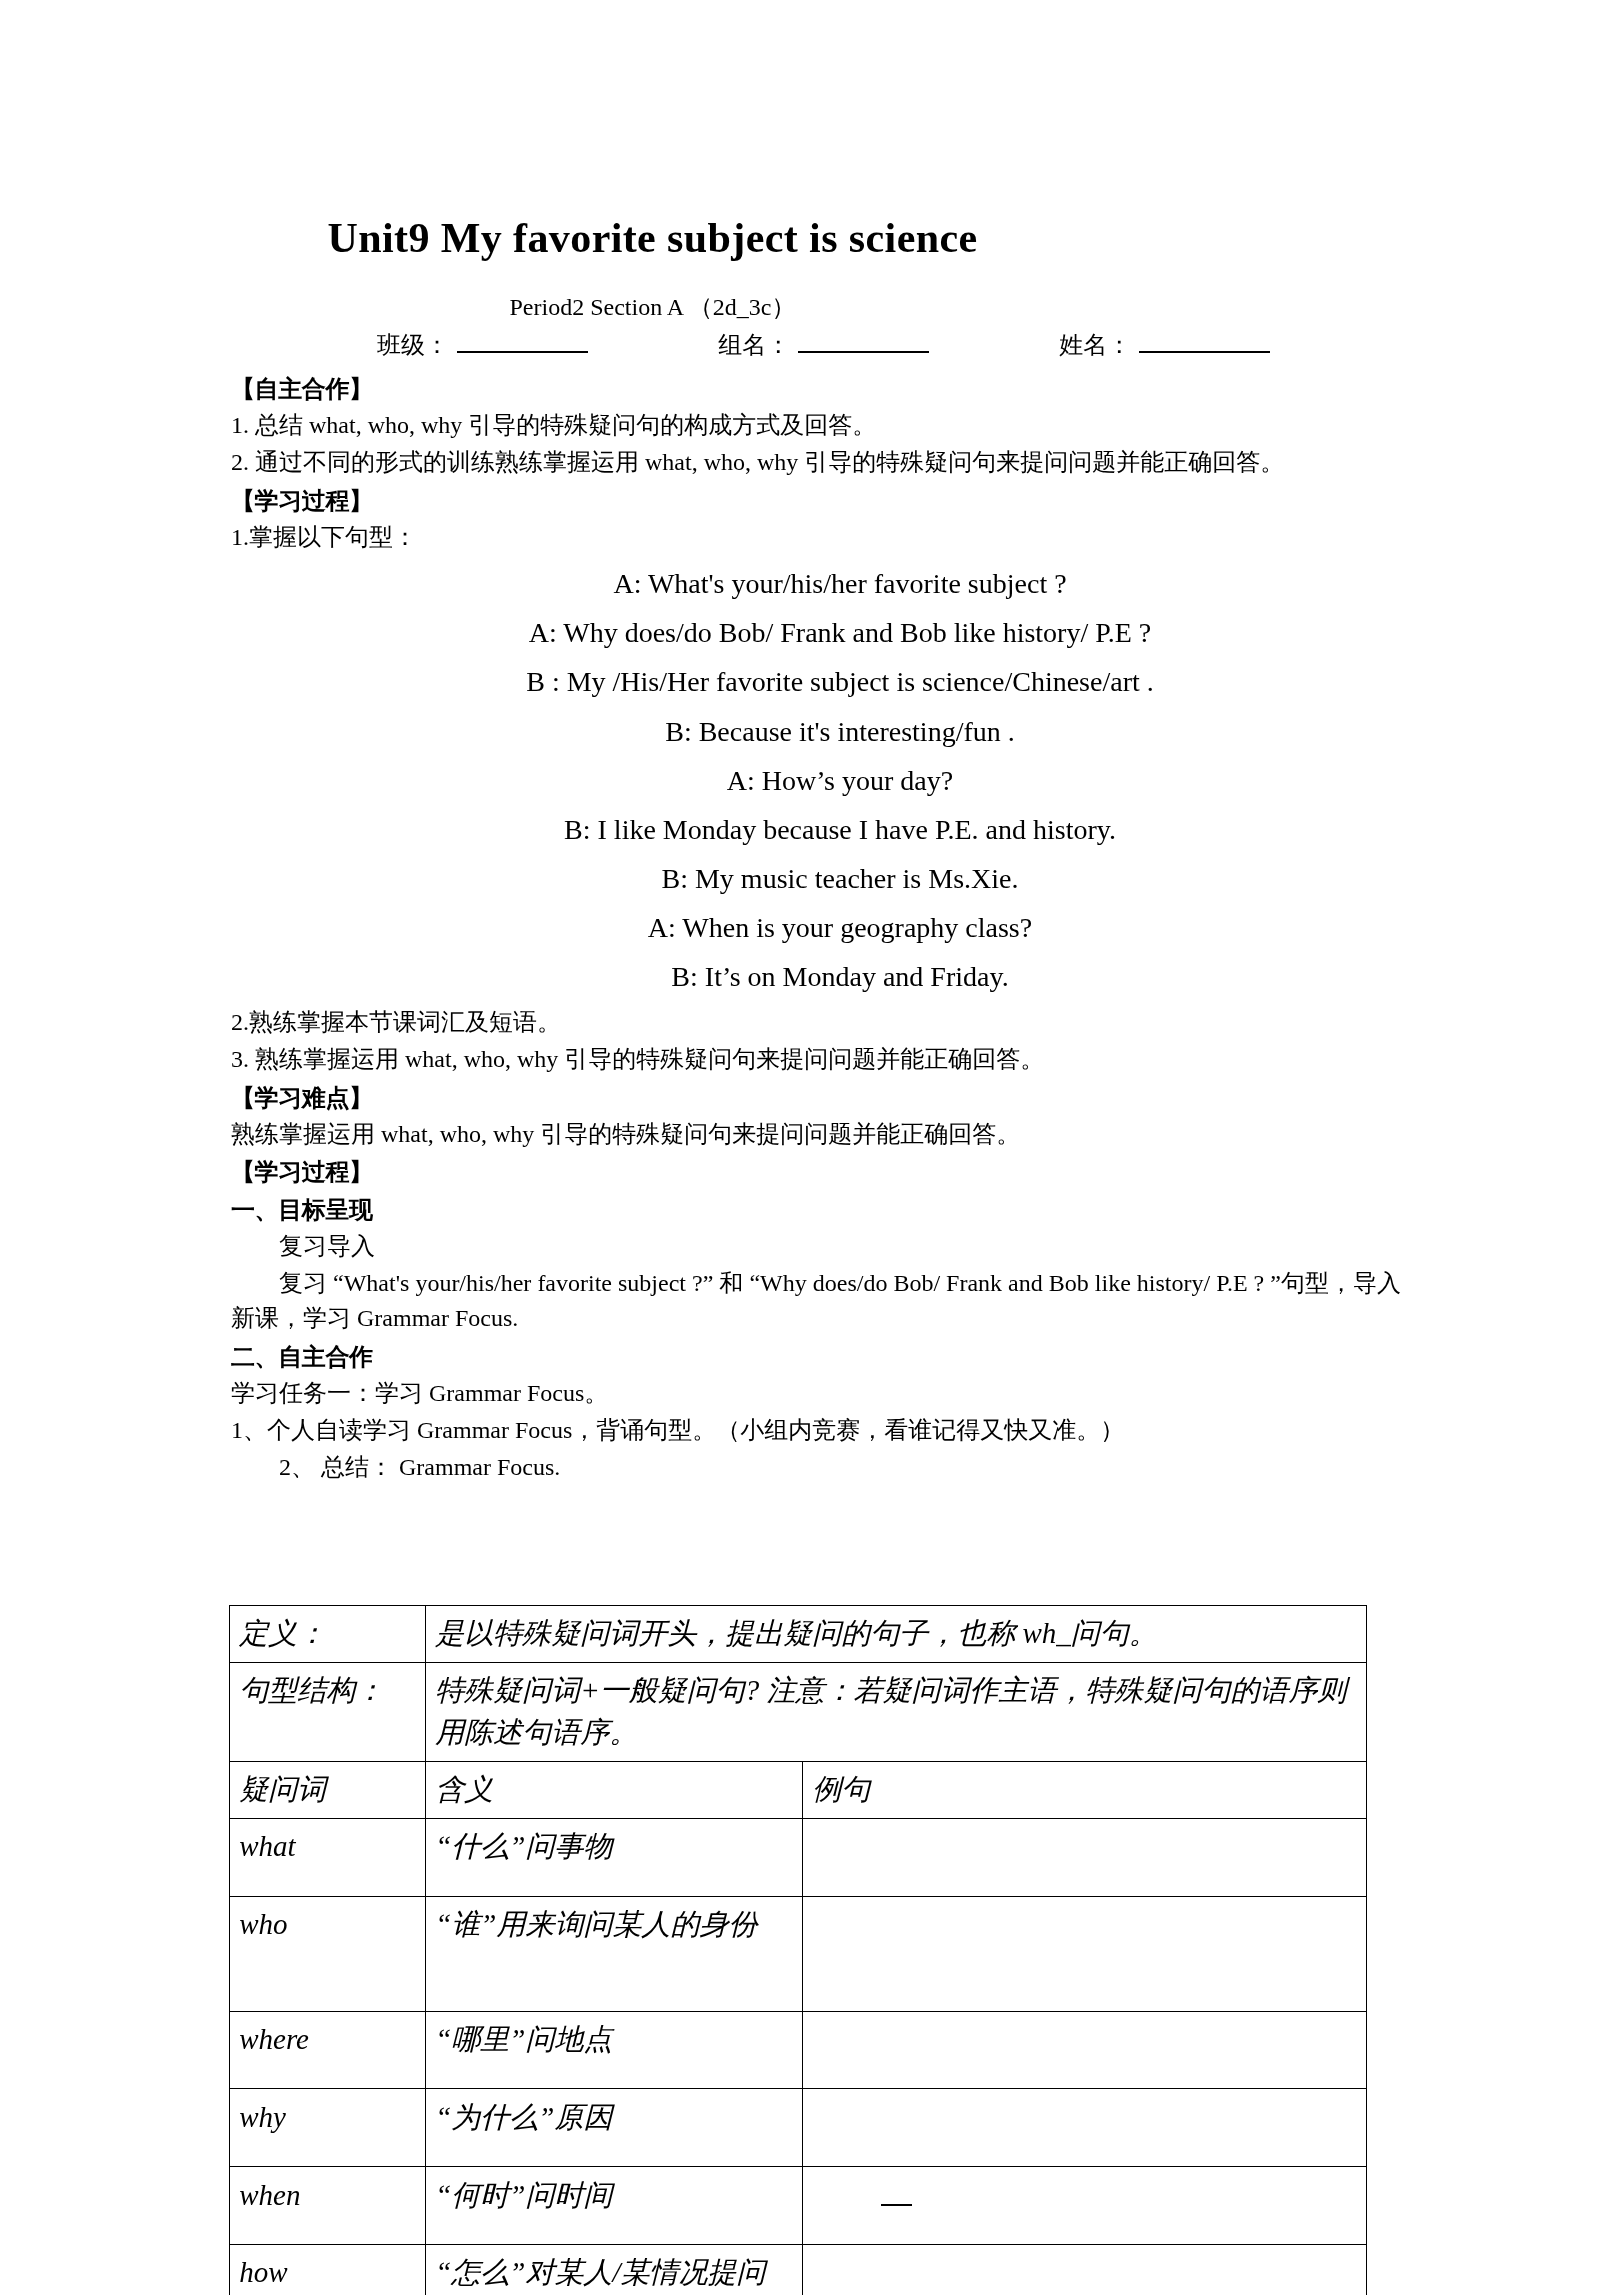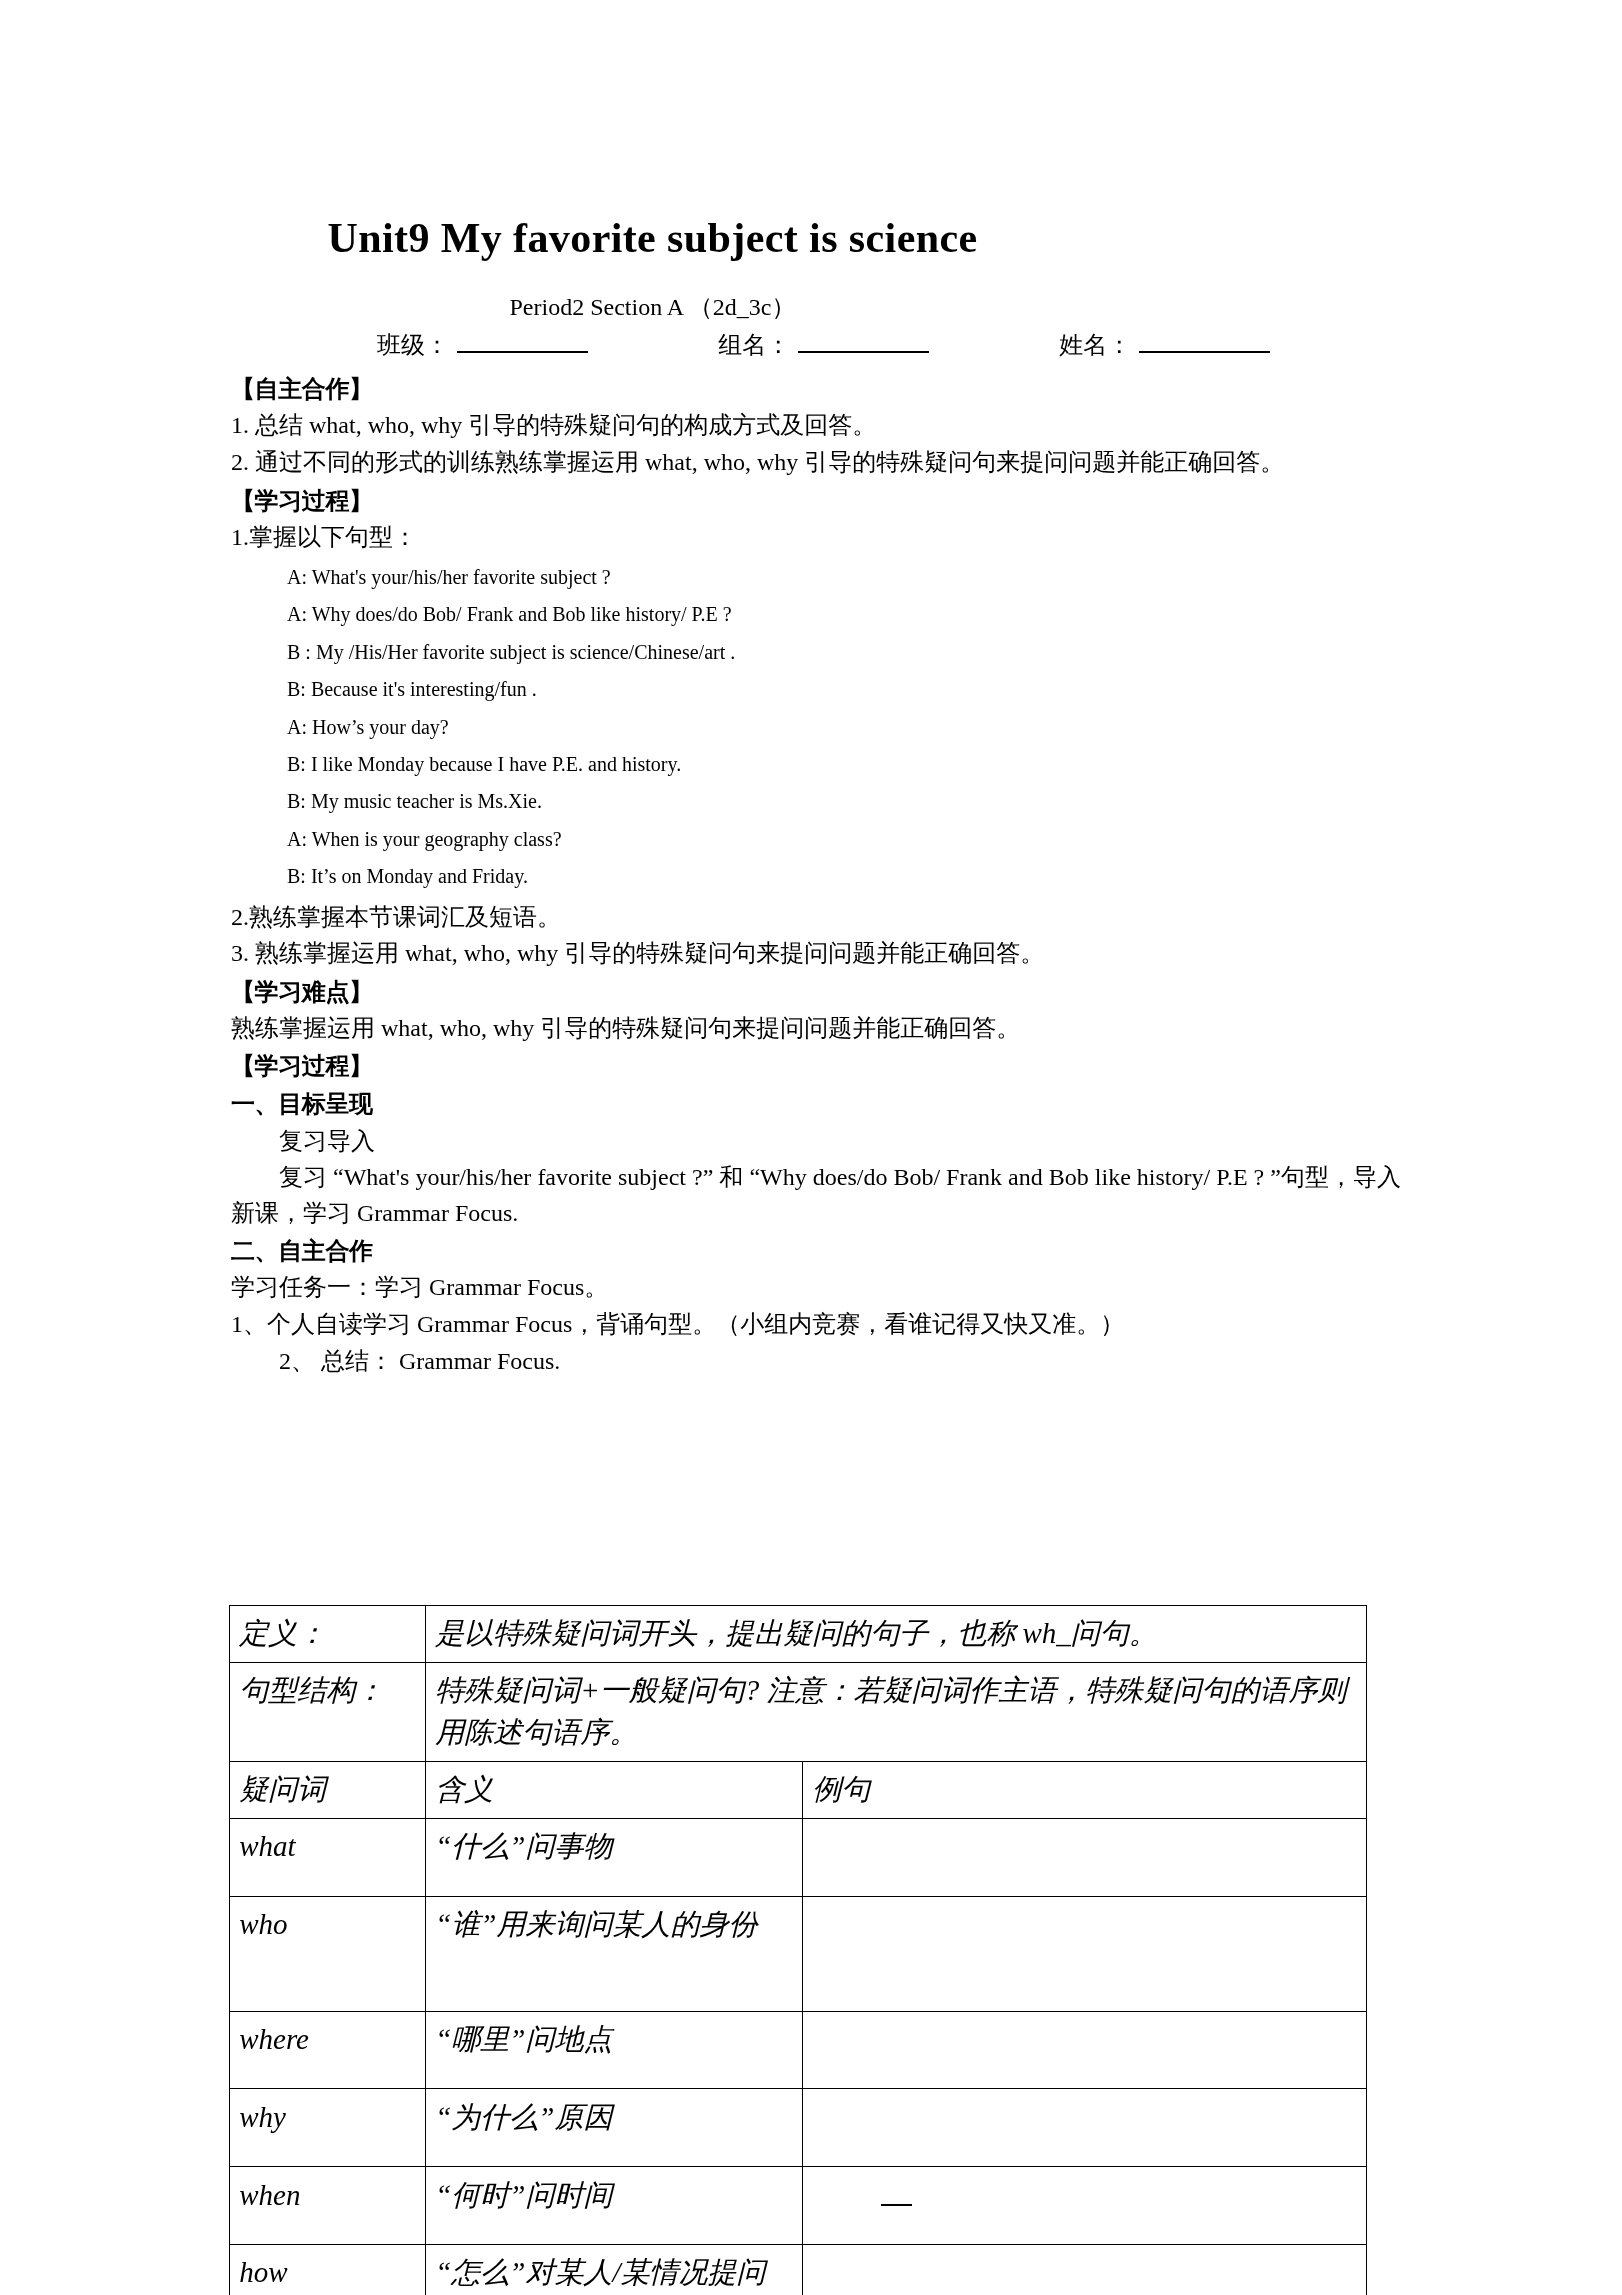--- a/index.html
+++ b/index.html
@@ -80,24 +80,25 @@
   }
   .para {
     font-size: 24px;
     line-height: 1.47;
     margin: 0 0 1.5px 0;
     text-align: justify;
   }
   .para.indent { text-indent: 48px; }
   .para.pad1 { padding-left: 48px; }
   .dlg {
-    font-size: 20px;
+    font-size: 28px;
     line-height: 1.47;
     margin: 8px;
     padding-left: 48px;
+    text-align: center;
   }
   .tbl-wrap {
     position: absolute;
     left: 229px;
     top: 1605px;
     width: 1138px;
   }
   table.grammar {
     border-collapse: collapse;
     width: 1138px;

